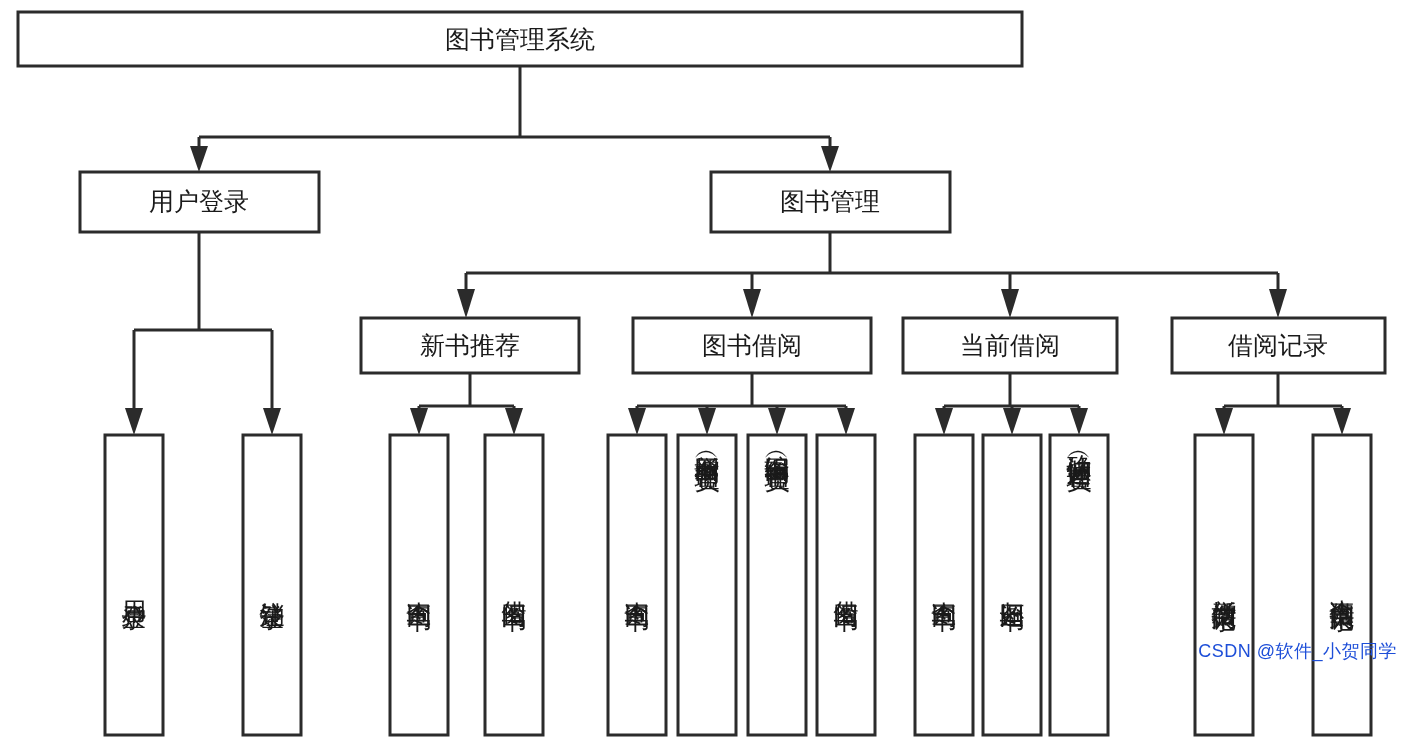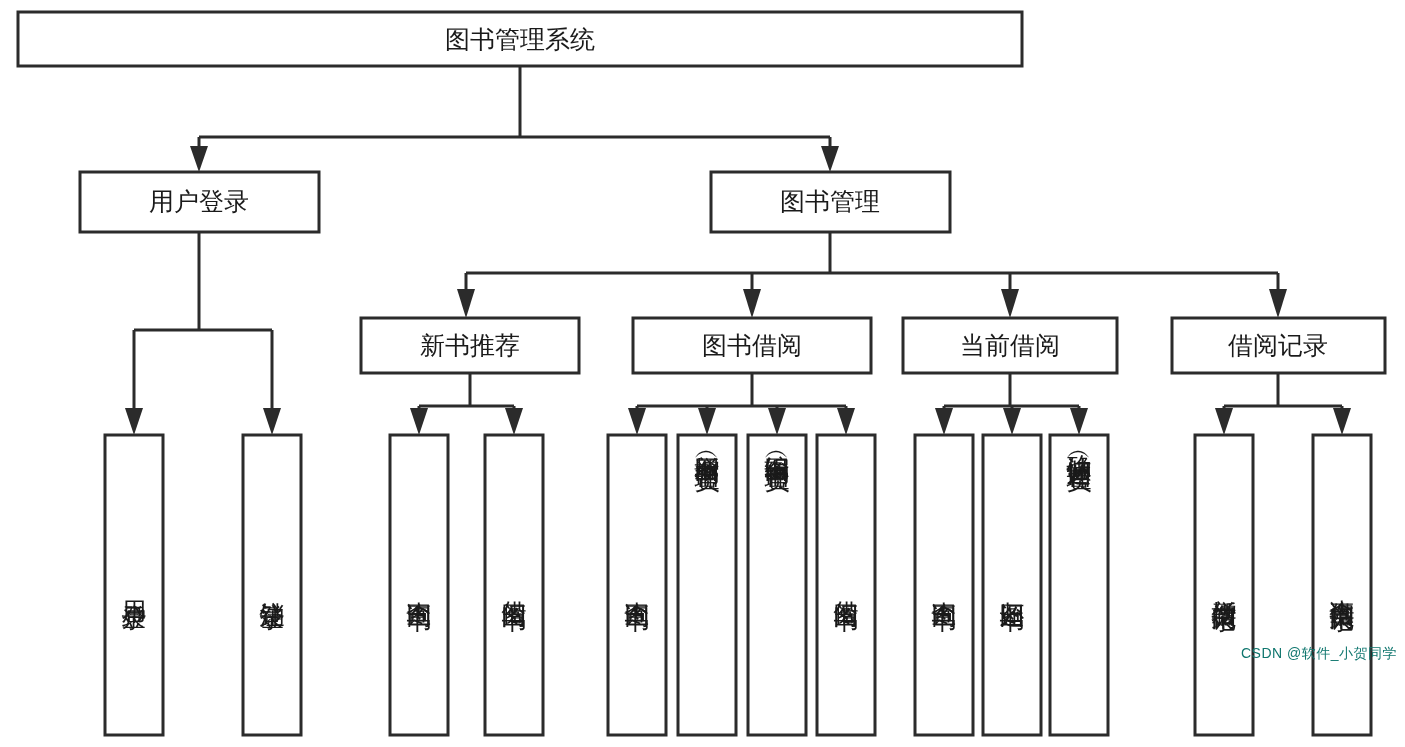--- a/index.html
+++ b/index.html
@@ -71,22 +71,22 @@
     color: #1a1a1a;
     letter-spacing: 2px;
     white-space: nowrap;
     text-align: center;
   }
   .watermark {
     position: absolute;
     right: 8px;
     bottom: 4px;
     font-family: "Liberation Sans", "DejaVu Sans", sans-serif;
-    font-size: 14px;
-    color: #0f766e;
+    font-size: 18px;
+    color: #1d4ed8;
     letter-spacing: 0.5px;
     user-select: none;
   }
 </style>
 </head>
 <body>
 
 <div id="diagram-root">
 
   <svg class="diagram-canvas" viewBox="0 0 1405 747">

